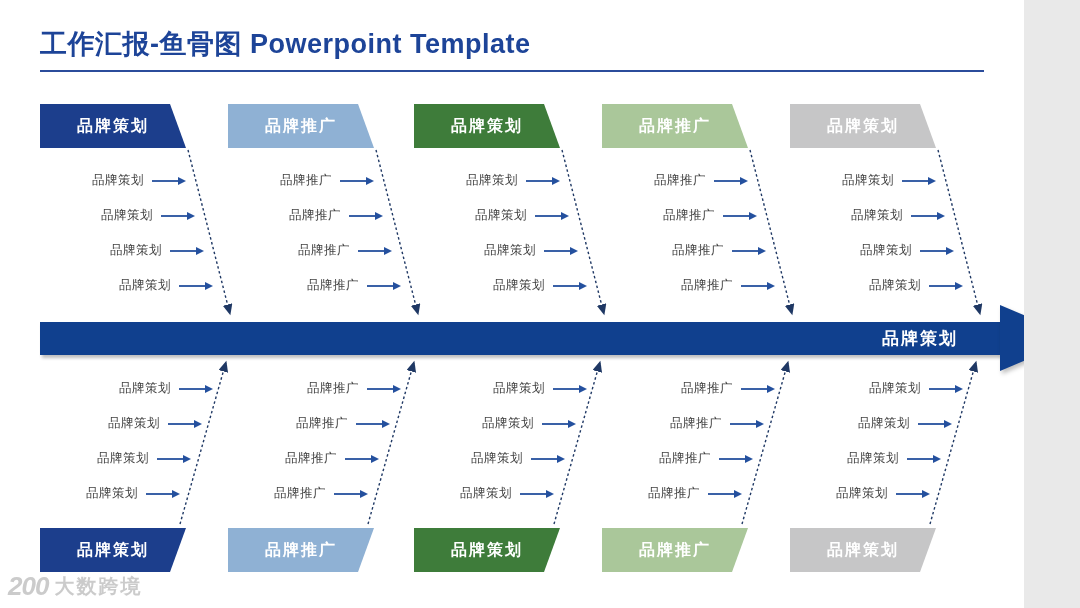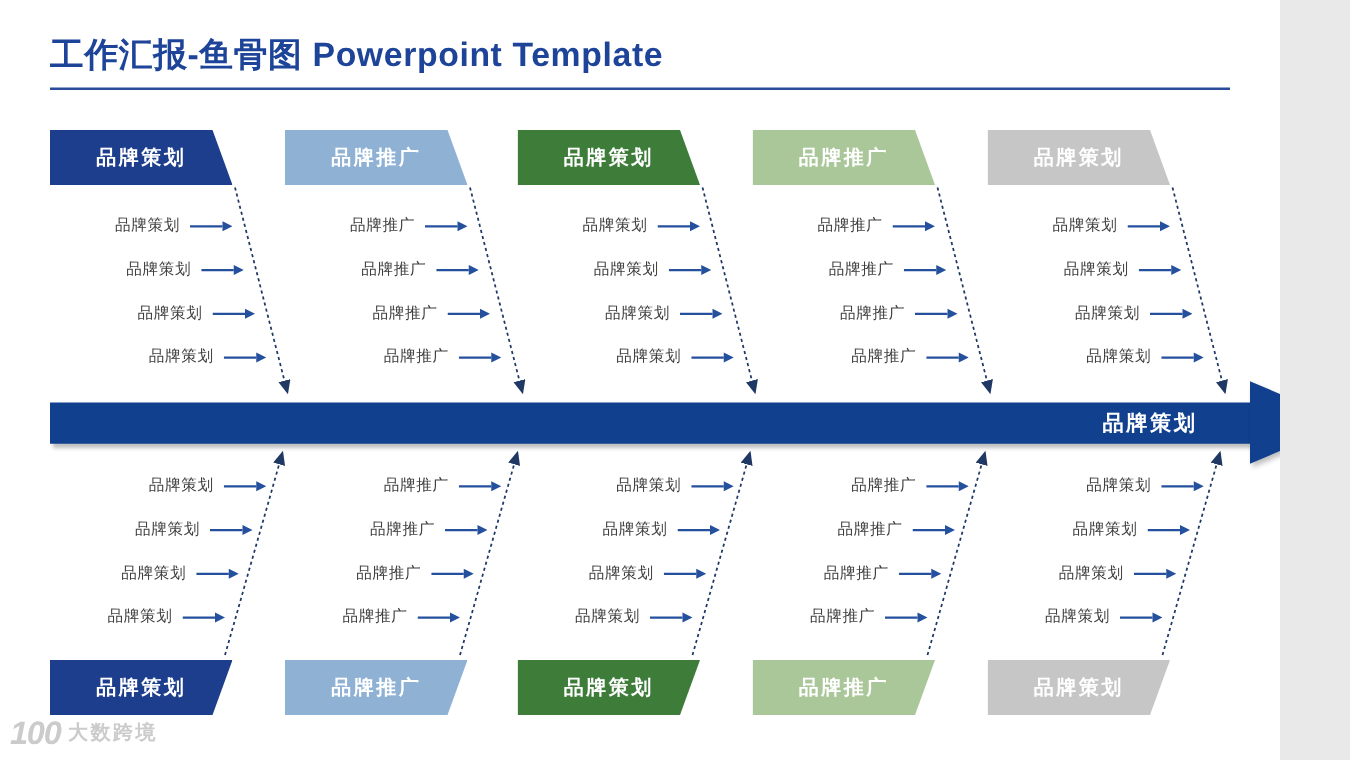--- a/index.html
+++ b/index.html
@@ -51,21 +51,21 @@
   }
   
   .bones { position:absolute; left:0; top:0; pointer-events:none; }
   
   .watermark {
     position:absolute; left:8px; bottom:6px; display:flex; align-items:center; gap:6px;
     color:rgba(185,185,185,0.75); font-weight:bold;
     text-shadow:0 0 2px rgba(255,255,255,0.9);
   }
   .watermark .wm-logo { font-size:26px; font-style:italic; letter-spacing:-1px; }
-  .watermark .wm-text { font-size:16px; letter-spacing:2px;text-align:center; }
+  .watermark .wm-text { font-size:20px; letter-spacing:2px;text-align:center; }
 </style>
 </head>
 <body>
 
 <div class="slide">
   <div class="page-title" style="color: rgb(29, 68, 152);">工作汇报-鱼骨图 Powerpoint Template</div>
   <div class="title-rule" style="background: rgb(43, 76, 155);"></div>
 
   <svg class="bones" width="1080" height="608" id="bones">
       <defs>
@@ -417,16 +417,16 @@
         </div>
       </div>
     </div>
 
   <div class="spine-bar" style="background: rgb(16, 64, 142);">
     <span>品牌策划</span>
   </div>
   <div class="spine-head" style="border-left-color: rgb(16, 64, 142);"></div>
 
   <div class="watermark">
-    <span class="wm-logo">100</span>
+    <span class="wm-logo">200</span>
     <span class="wm-text">大数跨境</span>
   </div>
 </div>
 
 </body></html>

